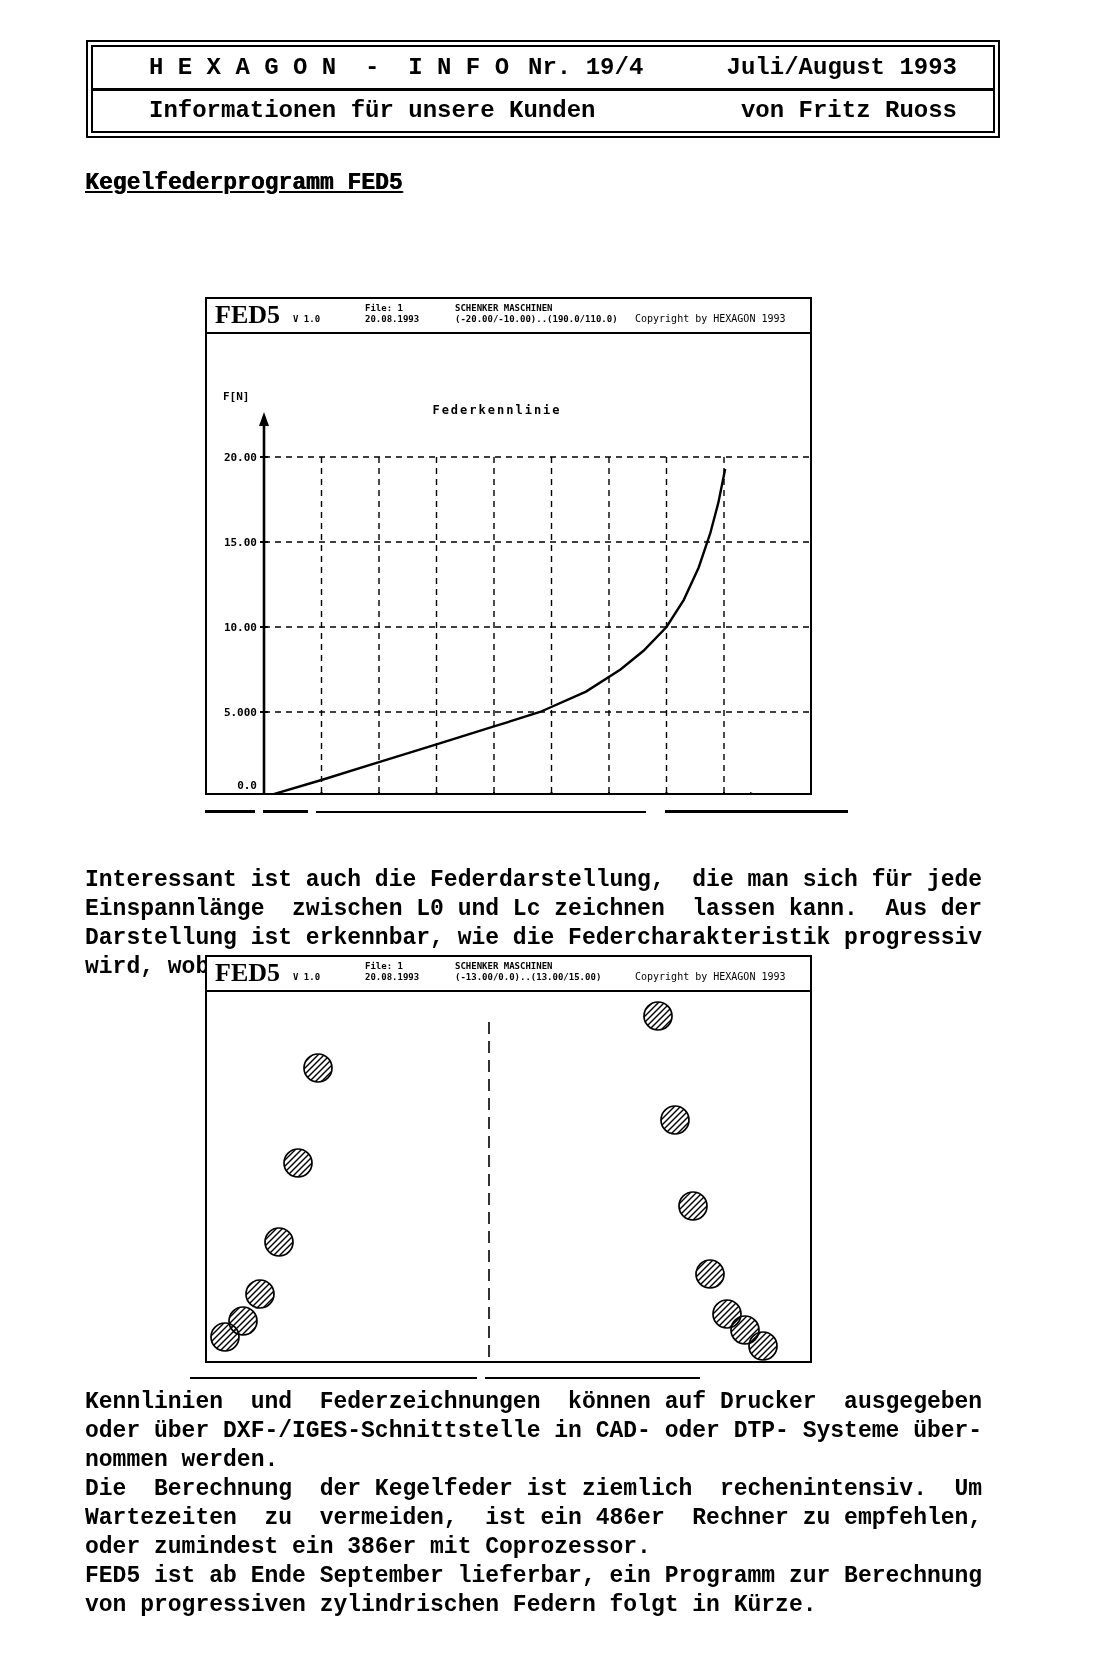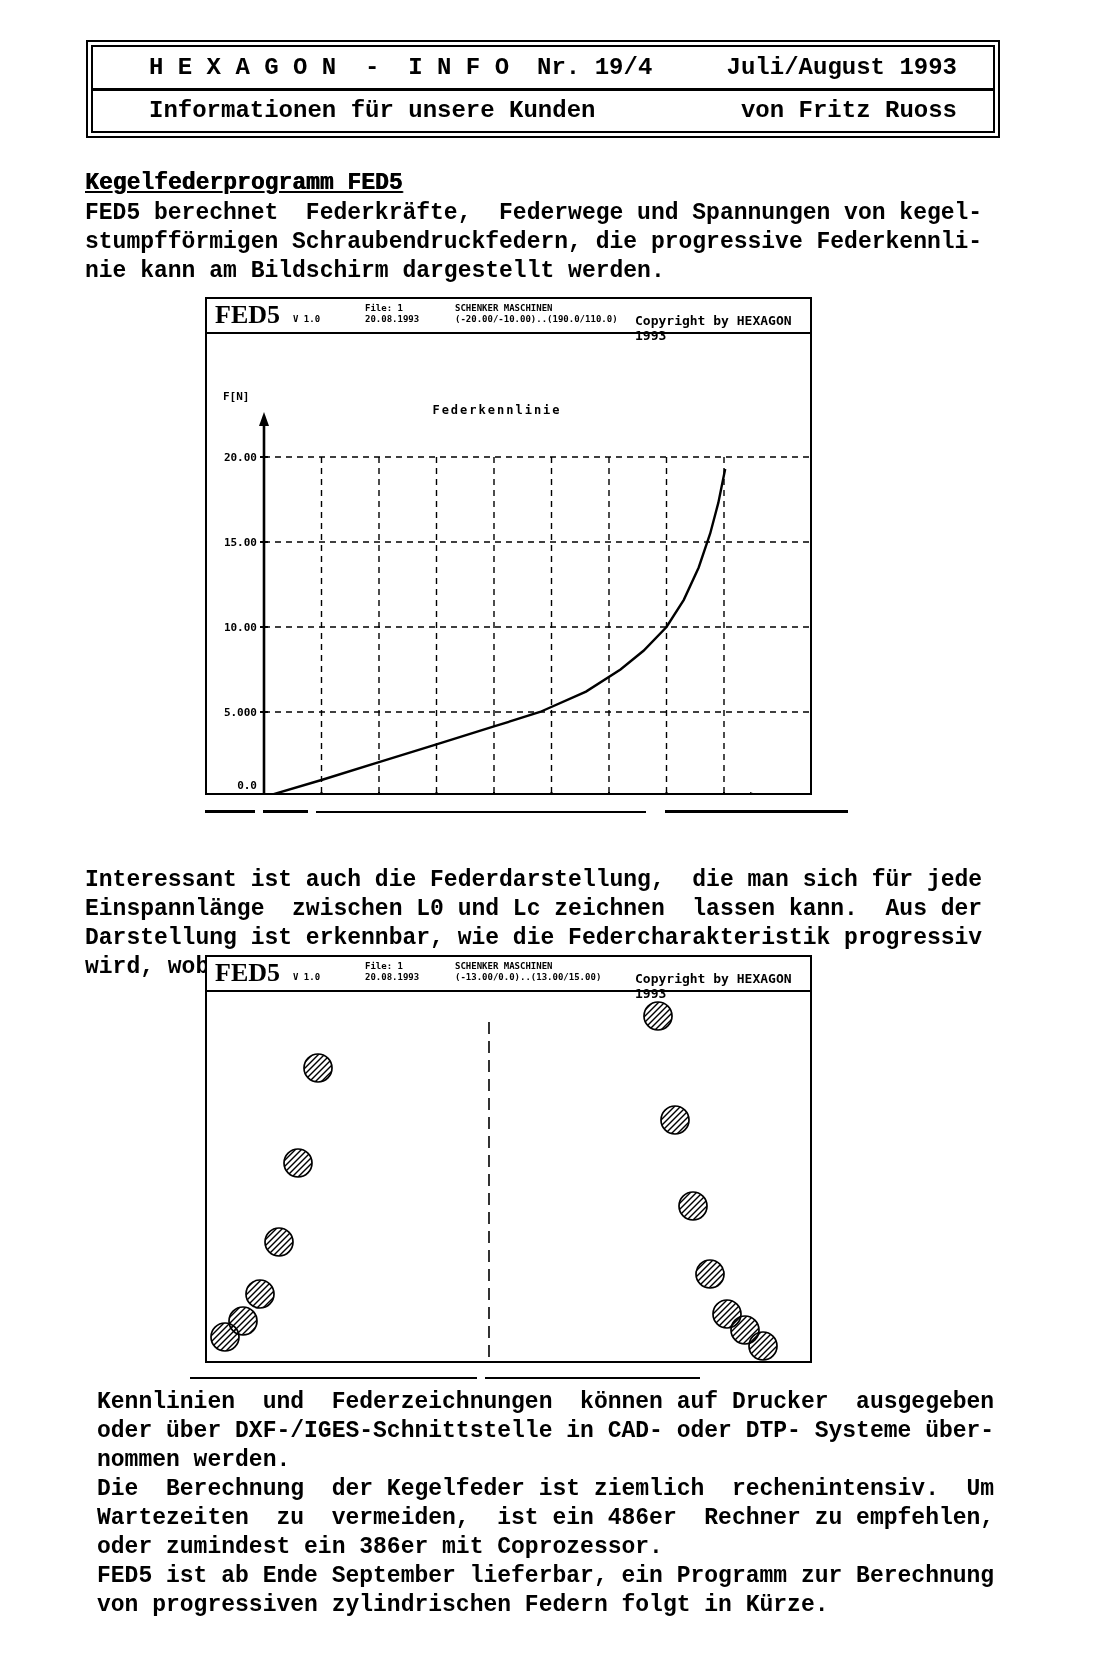--- a/index.html
+++ b/index.html
@@ -8,46 +8,46 @@
 
   
   .masthead{position:absolute;left:86px;top:40px;width:914px;height:98px;
             border:2px solid #000;padding:3px;box-sizing:border-box;}
   .mast-inner{border:2px solid #000;height:100%;box-sizing:border-box;
               display:flex;flex-direction:column;}
   .mast-row{flex:1;display:flex;justify-content:space-between;align-items:center;
             padding:0 36px 0 56px;font-weight:bold;font-size:24px;white-space:pre;}
   .mast-row.r1{border-bottom:3px solid #000;gap:24px;}
   .mast-left{display:flex;}
-  .issue{margin-left:28px;}
+  .issue{margin-left:19px;}
 
   
   .heading{position:absolute;left:85px;top:170px;font-size:23px;font-weight:bold;
            text-shadow:0.6px 0 #000;white-space:pre;text-decoration:underline;}
   .para{position:absolute;left:85px;font-size:23px;line-height:29px;font-weight:bold;
         white-space:pre;}
   #para1{top:199px;}
   #para2{top:842px;margin-top:24px;}
-  #para3{top:1388px;margin-left:12px;}
+  #para3{top:1388px;}
 
   
   .shot{position:absolute;left:205px;width:607px;border:2px solid #000;
         box-sizing:border-box;background:#fff;overflow:hidden;}
   #shot1{top:297px;height:498px;}
   #shot2{top:955px;height:408px;}
   .shot-head{position:relative;height:33px;border-bottom:2px solid #000;
              font-family:"DejaVu Sans Mono",monospace;}
   .shot-head .logo{position:absolute;left:8px;top:1px;
                    font-family:"Liberation Serif",serif;font-weight:bold;font-size:26px;}
   .shot-head .ver{position:absolute;left:86px;top:15px;font-size:9px;font-weight:bold;}
   .shot-head .hcol{position:absolute;top:4px;display:flex;flex-direction:column;
                    font-size:9px;line-height:11px;font-weight:bold;white-space:pre;}
   .shot-head .c1{left:158px;}
   .shot-head .c2{left:248px;}
-  .shot-head .copy{position:absolute;left:428px;top:14px;font-size:13px;font-weight:bold;}
+  .shot-head .copy{position:absolute;left:428px;top:14px;font-size:10px;font-weight:normal;}
   .shot-body{position:relative;width:100%;}
   #shot1 .shot-body{height:461px;}
   #shot2 .shot-body{height:371px;}
   .sep{position:absolute;left:616px;top:0;bottom:0;width:2px;background:#000;}
   .keys{position:absolute;left:621px;top:70px;display:flex;flex-direction:column;
         font-family:"DejaVu Sans Mono",monospace;font-size:8px;font-weight:bold;
         white-space:nowrap;width:40px;}
   #shot1 .keys{gap:10px;}
   #shot2 .keys{gap:15px;}
   .canvas{position:absolute;left:0;top:0;}
@@ -89,23 +89,20 @@
         <span>Juli/August 1993</span>
       </div>
       <div class="mast-row">
         <span>Informationen für unsere Kunden</span>
         <span>von Fritz Ruoss</span>
       </div>
     </div>
   </div>
 
   <div class="heading">Kegelfederprogramm FED5</div>
-  <div class="para" id="para1">FED5 berechnet  Federkräfte,  Federwege und Spannungen von kegel-
-stumpfförmigen Schraubendruckfedern, die progressive Federkennli-
-nie kann am Bildschirm dargestellt werden.</div>
 
   <div class="shot" id="shot1">
     <div class="shot-head">
       <span class="logo">FED5</span>
       <span class="ver">V 1.0</span>
       <span class="hcol c1">
         <span>File: 1</span>
         <span>20.08.1993</span>
       </span>
       <span class="hcol c2">

